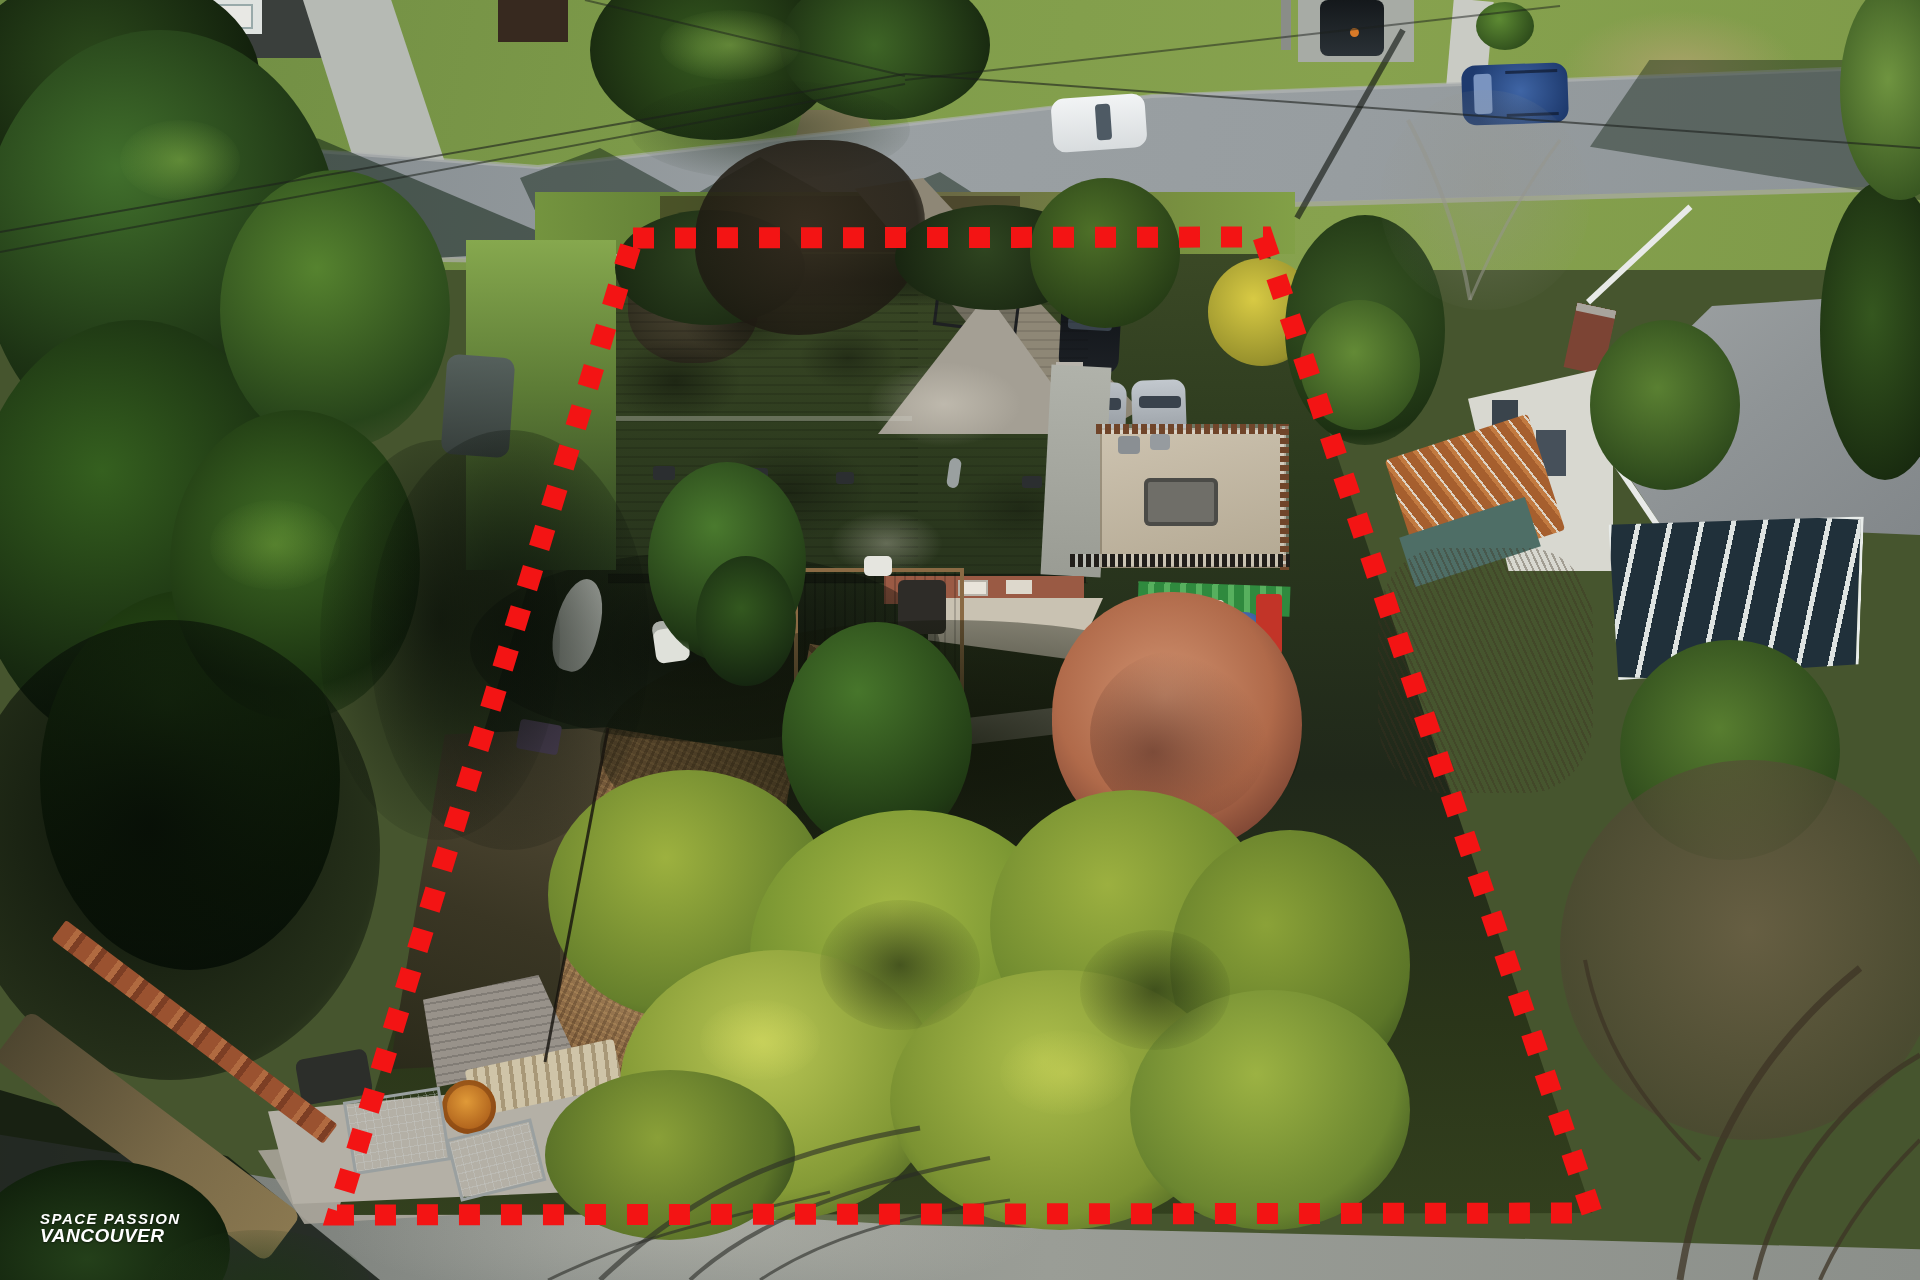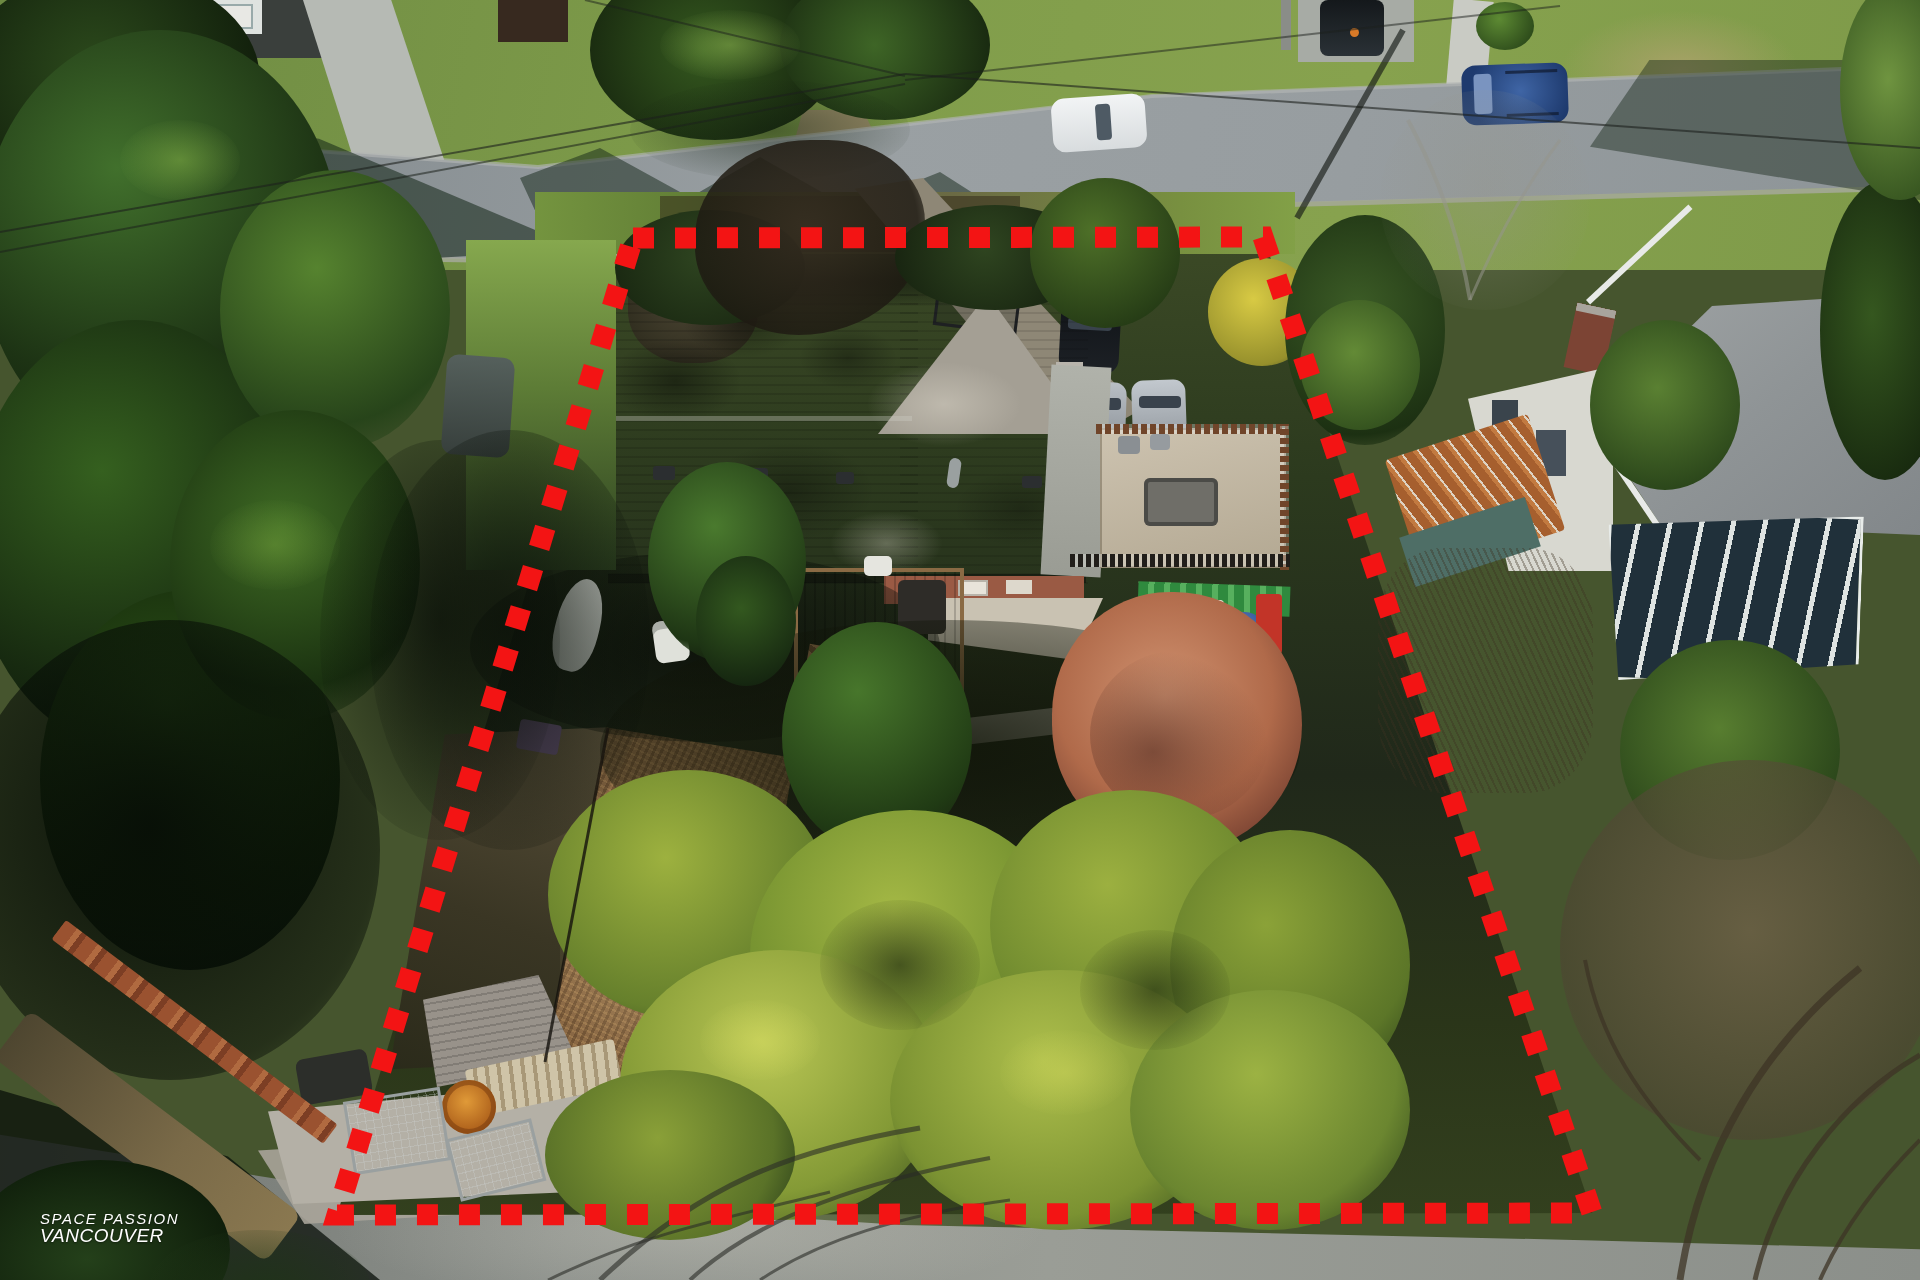--- a/index.html
+++ b/index.html
@@ -1,19 +1,19 @@
 <!DOCTYPE html>
 <html><head>
 <meta charset="utf-8">
 <style>
   body{margin:0;background:#1a1d18}
   .stage{position:relative;width:1920px;height:1280px;overflow:hidden;background:#46552e;font-family:"Liberation Sans",sans-serif}
   .a{position:absolute}
   .blob{position:absolute;border-radius:50%}
-  .wm{color:#fff;font-style:italic;font-weight:normal;text-shadow:0 1px 2px rgba(0,0,0,.45);line-height:1.05}
+  .wm{color:#fff;font-style:italic;font-weight:bold;text-shadow:0 1px 2px rgba(0,0,0,.45);line-height:1.05}
   .wm .l1{font-size:15px;letter-spacing:1.5px}
   .wm .l2{font-size:19px;letter-spacing:.5px;margin-top:-1px}
 </style>
 </head>
 <body>
 
 <div class="stage">
 
   <div class="a" style="left:0;top:0;width:1920px;height:270px;background:linear-gradient(100deg,#6d8a42,#7f9c4a 40%,#87a24e 70%,#7e9a49)"></div>
   <div class="a" style="left:140px;top:0;width:230px;height:58px;background:#3a3f3c"></div>

